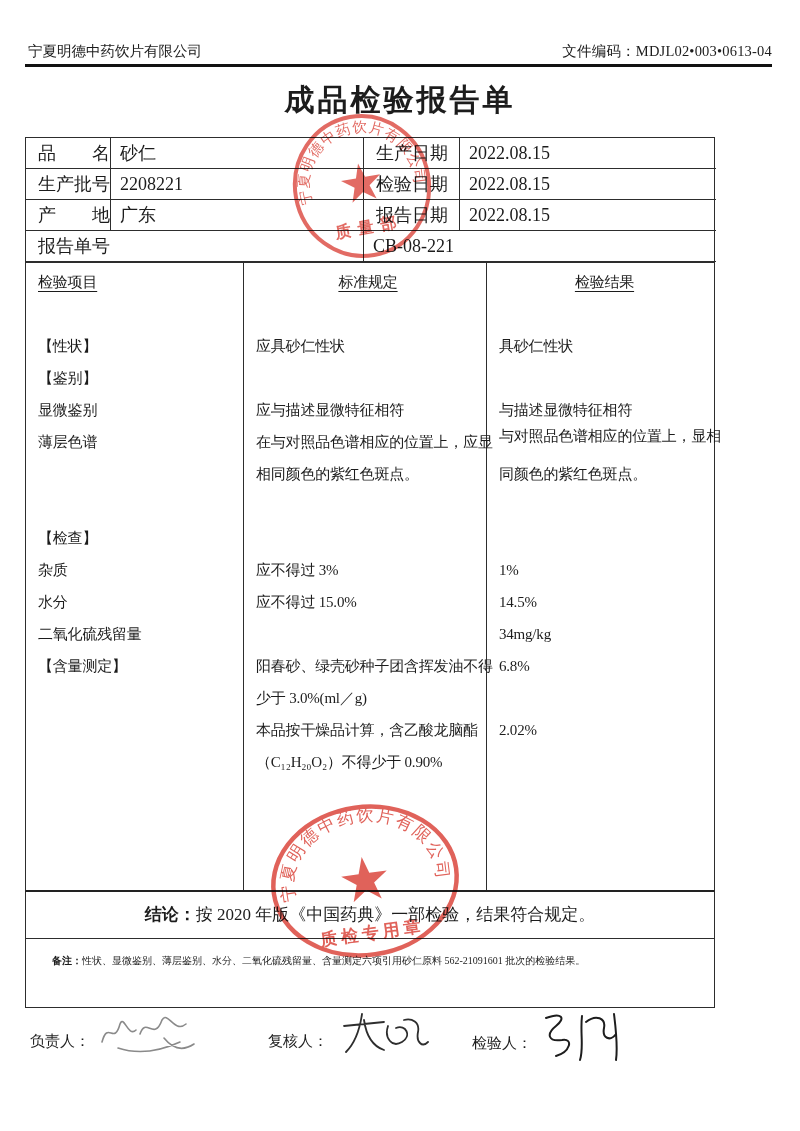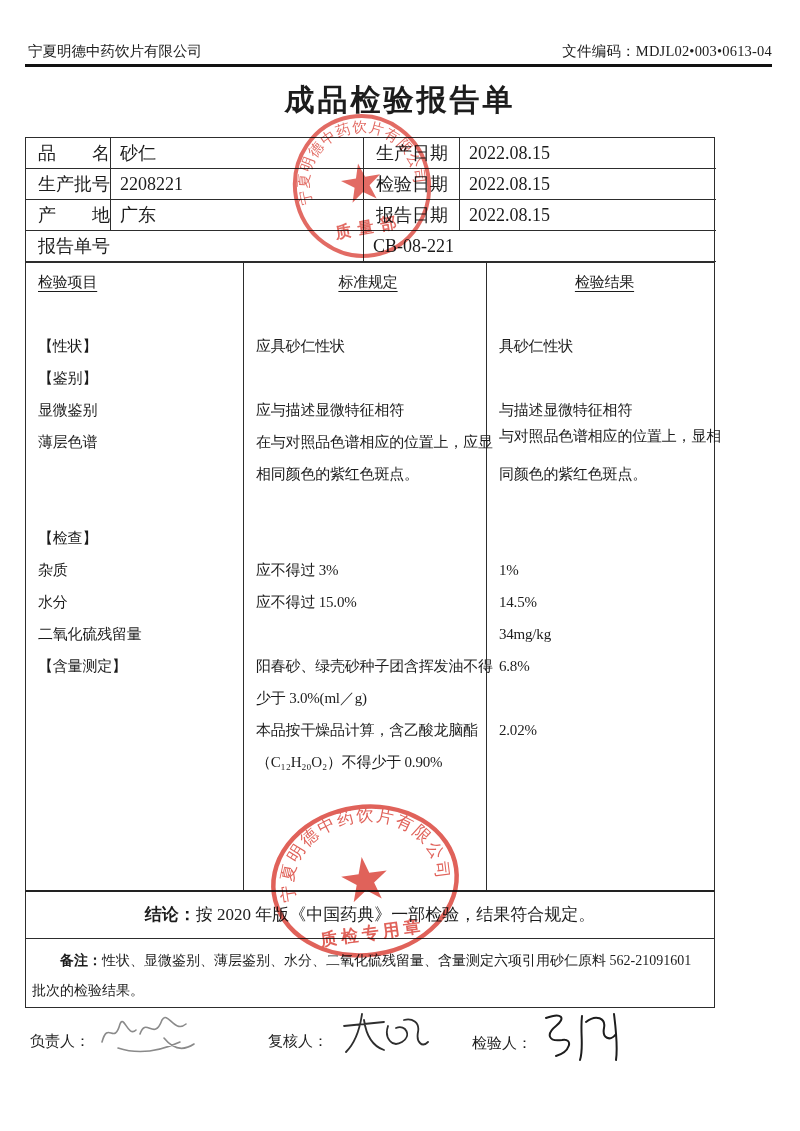--- a/index.html
+++ b/index.html
@@ -37,21 +37,21 @@
   .ln{position:absolute;left:12px;right:6px;height:26px;line-height:26px;white-space:nowrap;}
   .ln.ctr{text-align:center;}
   .colhead{text-decoration:underline;text-underline-offset:4px;}
   
   .bottom{
     position:absolute;left:25px;top:892px;width:690px;box-sizing:border-box;
     border:1.5px solid #2d2d2d;border-top:none;
   }
   .concl{height:46px;line-height:46px;text-align:center;font-size:17px;border-bottom:1px solid #2d2d2d;white-space:nowrap;}
   .concl b{font-weight:bold;}
-  .remark{height:68px;padding:7px 14px 0 6px;font-size:14px;line-height:30px;text-indent:2em;box-sizing:border-box;}
+  .remark{height:68px;padding:7px 14px 0 6px;font-size:10px;line-height:30px;text-indent:2em;box-sizing:border-box;}
   .remark b{font-weight:bold;}
   
   .signs{position:absolute;left:30px;top:1012px;width:740px;height:60px;font-size:15px;}
   .sig{position:absolute;top:14px;white-space:nowrap;}
   .sig svg{vertical-align:middle;margin-top:-18px;}
   .s1{left:0;} .s2{left:238px;} .s3{left:442px;text-align:right;}
   
   .stamp{position:absolute;mix-blend-mode:multiply;opacity:.85;}
   .stamp-top{left:282px;top:110px;}
   .stamp-bottom{left:262px;top:793px;opacity:.9;}

